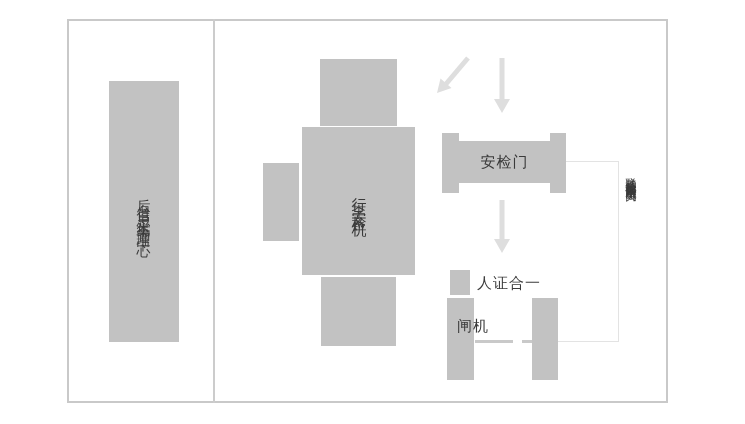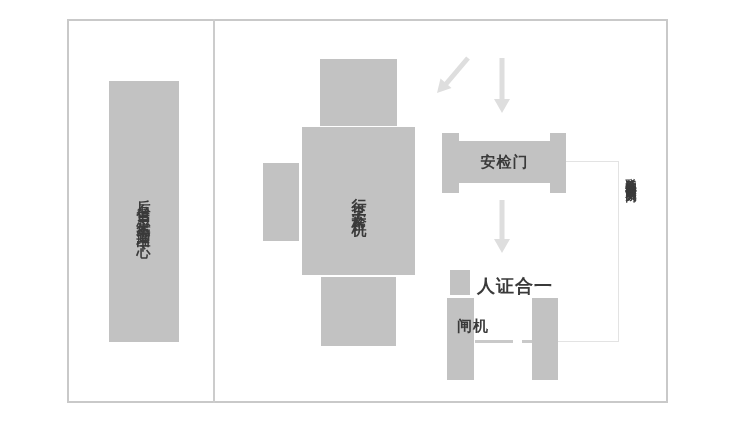--- a/index.html
+++ b/index.html
@@ -1,18 +1,18 @@
 <!DOCTYPE html>
 <html><head>
 <meta charset="utf-8">
 <style>
   html,body{margin:0;padding:0;background:#fff;}
   .canvas{
     position:relative;width:726px;height:424px;background:#ffffff;overflow:hidden;
-    font-family:"Liberation Sans","DejaVu Sans",sans-serif;color:#3a3a3a;font-weight:bold;
+    font-family:"Liberation Sans","DejaVu Sans",sans-serif;color:#3a3a3a;
   }
   .abs{position:absolute;}
   .frame{
     left:67px;top:19px;width:601px;height:384px;
     border:2px solid #c9c9c9;box-sizing:border-box;background:#fff;
   }
   .divider{left:213px;top:19px;width:2px;height:384px;background:#cccccc;}
   .fill{background:#c2c2c2;}
   .vtext{
     writing-mode:vertical-rl;text-orientation:upright;
@@ -35,21 +35,21 @@
   
   .door-pillar-l{left:442px;top:133px;width:17px;height:60px;}
   .door-bar{
     left:459px;top:141px;width:91px;height:42px;
     display:flex;align-items:center;justify-content:center;
     font-size:15px;letter-spacing:1px;
   }
   .door-pillar-r{left:550px;top:133px;width:16px;height:60px;}
   
   .idv-square{left:450px;top:270px;width:20px;height:25px;}
-  .idv-label{left:477px;top:274px;font-size:18px;letter-spacing:1px;}
+  .idv-label{left:477px;top:274px;font-size:15px;letter-spacing:1px;}
   
   .gate-pillar-l{left:447px;top:298px;width:27px;height:82px;}
   .gate-pillar-r{left:532px;top:298px;width:26px;height:82px;}
   .gate-label{left:457px;top:317px;font-size:15px;letter-spacing:1px;}
   .gate-flap-l{left:475px;top:340px;width:38px;height:3px;background:#c9c9c9;}
   .gate-flap-r{left:522px;top:340px;width:10px;height:3px;background:#c9c9c9;}
   
   .conn-h1{left:566px;top:161px;width:52px;height:1px;background:#e3e3e3;}
   .conn-v{left:618px;top:161px;width:1px;height:181px;background:#e3e3e3;}
   .conn-h2{left:558px;top:341px;width:60px;height:1px;background:#e3e3e3;}

